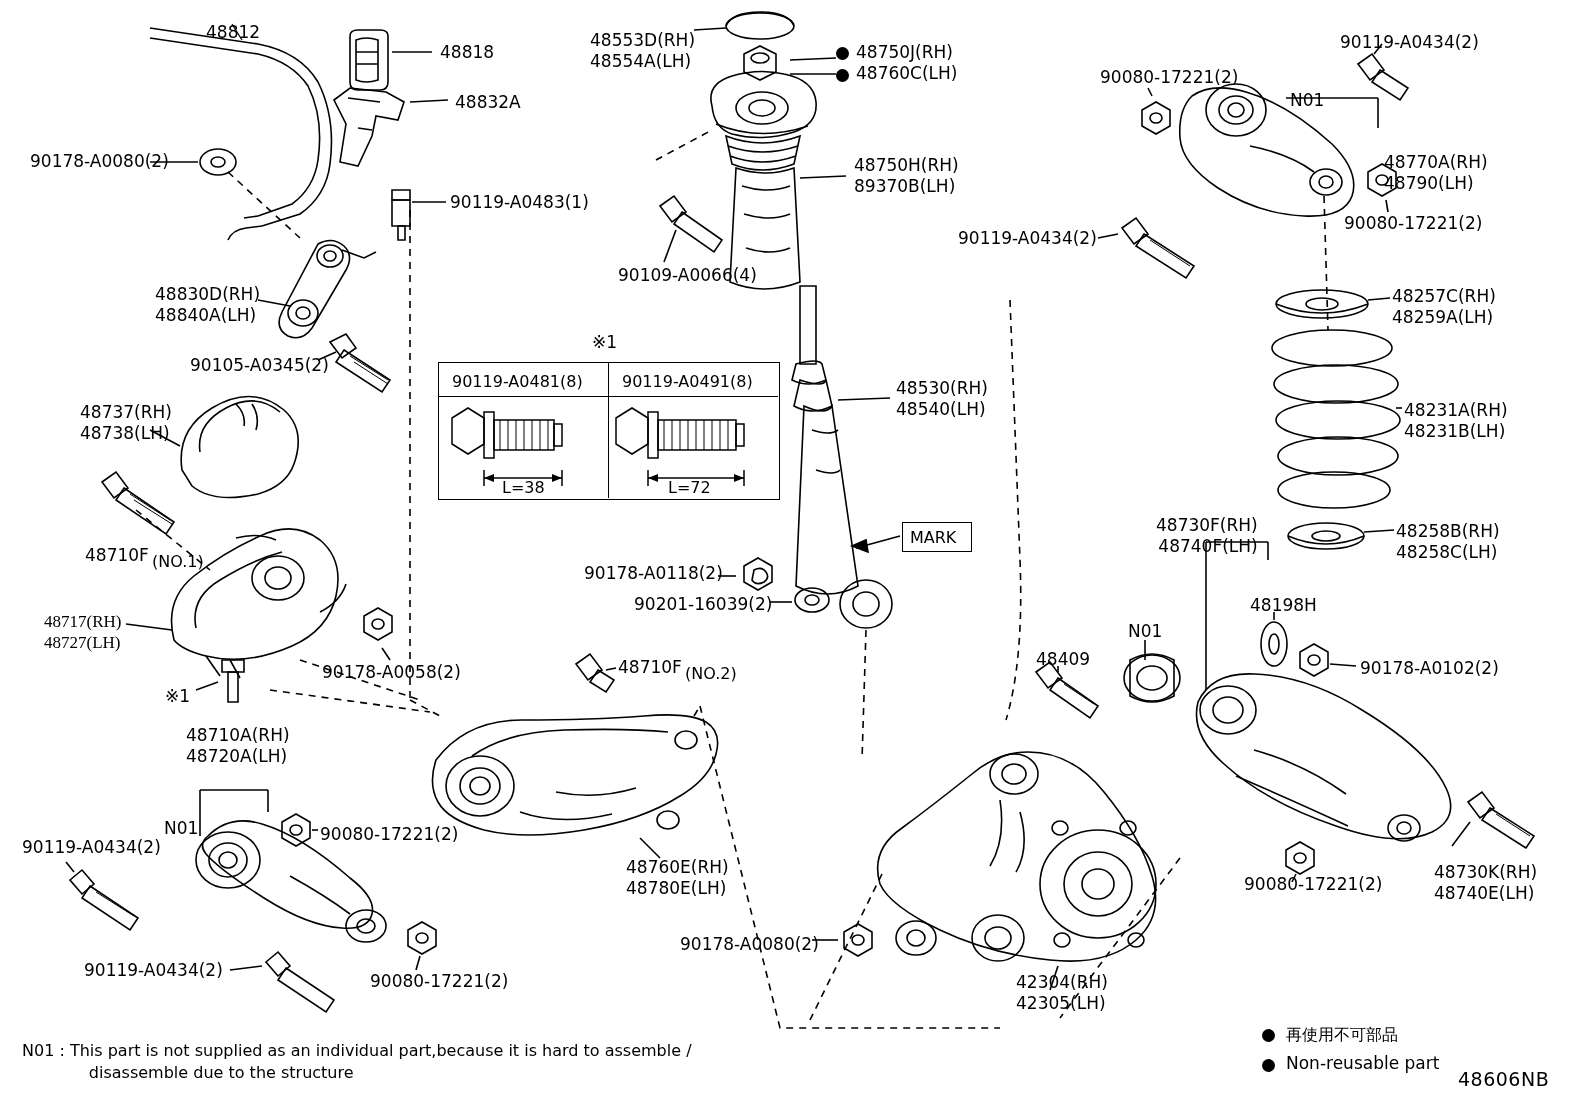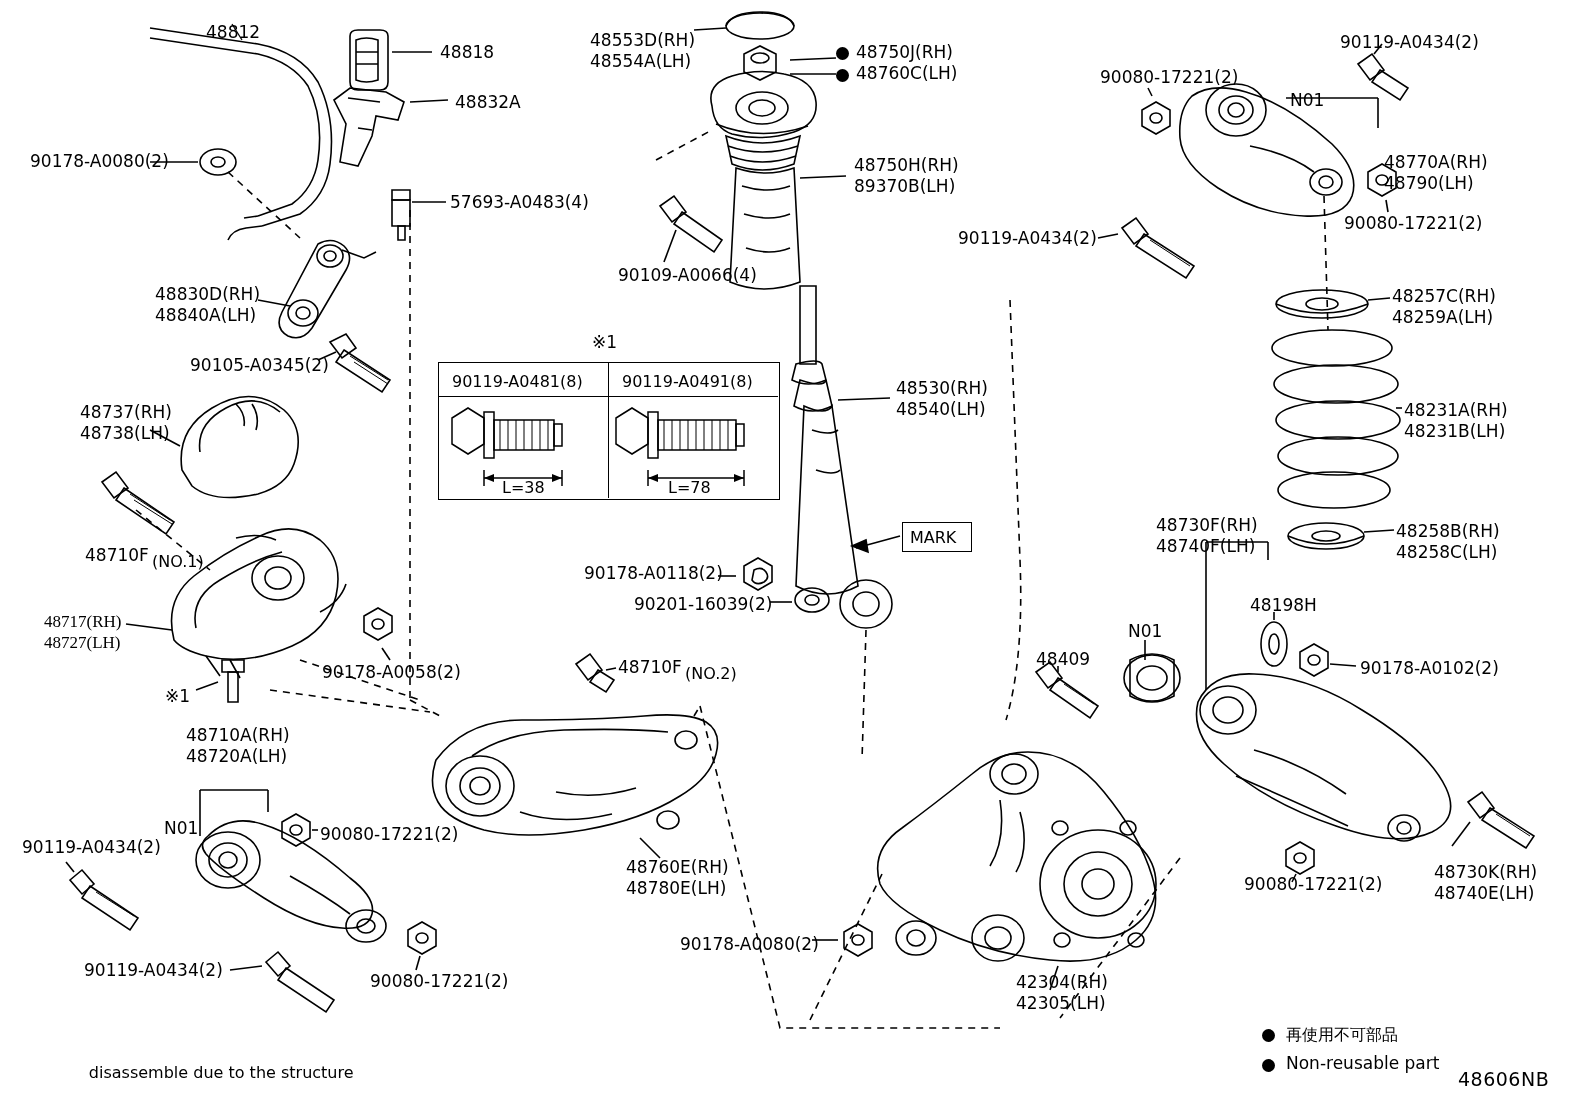--- a/index.html
+++ b/index.html
@@ -321,30 +321,30 @@
       <path d="M664 420 v30 M672 420 v30 M680 420 v30 M688 420 v30 M696 420 v30 M704 420 v30 M712 420 v30 M720 420 v30 M728 420 v30" stroke-width="1"></path>
       <path d="M736 424 h8 v22 h-8 z"></path>
       <line x1="648" y1="470" x2="648" y2="486"></line>
       <line x1="744" y1="470" x2="744" y2="486"></line>
       <line x1="648" y1="478" x2="744" y2="478"></line>
       <path d="M648 478 l10 -4 v8 z" fill="#000" stroke="none"></path>
       <path d="M744 478 l-10 -4 v8 z" fill="#000" stroke="none"></path>
     </g>
   </svg>
   <div class="tblcell" style="left:502px;top:478px;">L=38</div>
-  <div class="tblcell" style="left:668px;top:478px;">L=78</div>
+  <div class="tblcell" style="left:668px;top:478px;">L=72</div>
 
   <div class="bx" style="left:902px;top:522px;width:68px;height:28px;"></div>
   <div class="tblcell" style="left:910px;top:528px;">MARK</div>
 
   <div class="lbl" style="left:206px;top:22px;">48812</div>
   <div class="lbl" style="left:440px;top:42px;">48818</div>
   <div class="lbl" style="left:455px;top:92px;">48832A</div>
   <div class="lbl" style="left:30px;top:151px;">90178-A0080(2)</div>
-  <div class="lbl" style="left:450px;top:192px;">57693-A0483(4)</div>
+  <div class="lbl" style="left:450px;top:192px;">90119-A0483(1)</div>
   <div class="lbl" style="left:155px;top:284px;">48830D(RH)
 48840A(LH)</div>
   <div class="lbl" style="left:190px;top:355px;">90105-A0345(2)</div>
   <div class="lbl" style="left:80px;top:402px;">48737(RH)
 48738(LH)</div>
   <div class="lbl" style="left:85px;top:545px;">48710F</div>
   <div class="lbl sm" style="left:152px;top:551px;">(NO.1)</div>
   <div class="lbl" style="left:44px;top:611px;font-family:Liberation Serif, serif;">48717(RH)
 48727(LH)</div>
   <div class="lbl" style="left:322px;top:662px;">90178-A0058(2)</div>
@@ -382,32 +382,33 @@
   <div class="lbl" style="left:1384px;top:105px;margin-top:47px;">48770A(RH)
 48790(LH)</div>
   <div class="lbl" style="left:958px;top:228px;">90119-A0434(2)</div>
   <div class="lbl" style="left:1344px;top:213px;">90080-17221(2)</div>
   <div class="lbl" style="left:1392px;top:286px;">48257C(RH)
 48259A(LH)</div>
   <div class="lbl" style="left:1404px;top:400px;">48231A(RH)
 48231B(LH)</div>
   <div class="lbl" style="left:1396px;top:521px;">48258B(RH)
 48258C(LH)</div>
-  <div class="lbl" style="left:1156px;top:515px;">48730F(RH)
+  <div class="lbl" style="left:1156px;top:515px;text-align:right;">48730F(RH)
 48740F(LH)</div>
   <div class="lbl" style="left:1250px;top:595px;">48198H</div>
   <div class="lbl" style="left:1360px;top:658px;">90178-A0102(2)</div>
   <div class="lbl" style="left:1128px;top:621px;">N01</div>
   <div class="lbl" style="left:1036px;top:649px;">48409</div>
   <div class="lbl" style="left:1434px;top:862px;">48730K(RH)
 48740E(LH)</div>
   <div class="lbl" style="left:1244px;top:874px;">90080-17221(2)</div>
 
   <div class="dot" style="left:1262px;top:1029px;"></div>
   <div class="lbl jp" style="left:1286px;top:1024px;">再使用不可部品</div>
   <div class="dot" style="left:1262px;top:1059px;"></div>
   <div class="lbl" style="left:1286px;top:1053px;">Non-reusable part</div>
 
+  <div class="note" style="left:22px;top:1040px;">N01 : This part is not supplied as an individual part,because it is hard to assemble /</div>
   <div class="note" style="left:38px;top:1062px;">          disassemble due to the structure</div>
 
   <div class="code" style="left:1458px;top:1068px;">48606NB</div>
 
 </div>
 
 </body></html>

